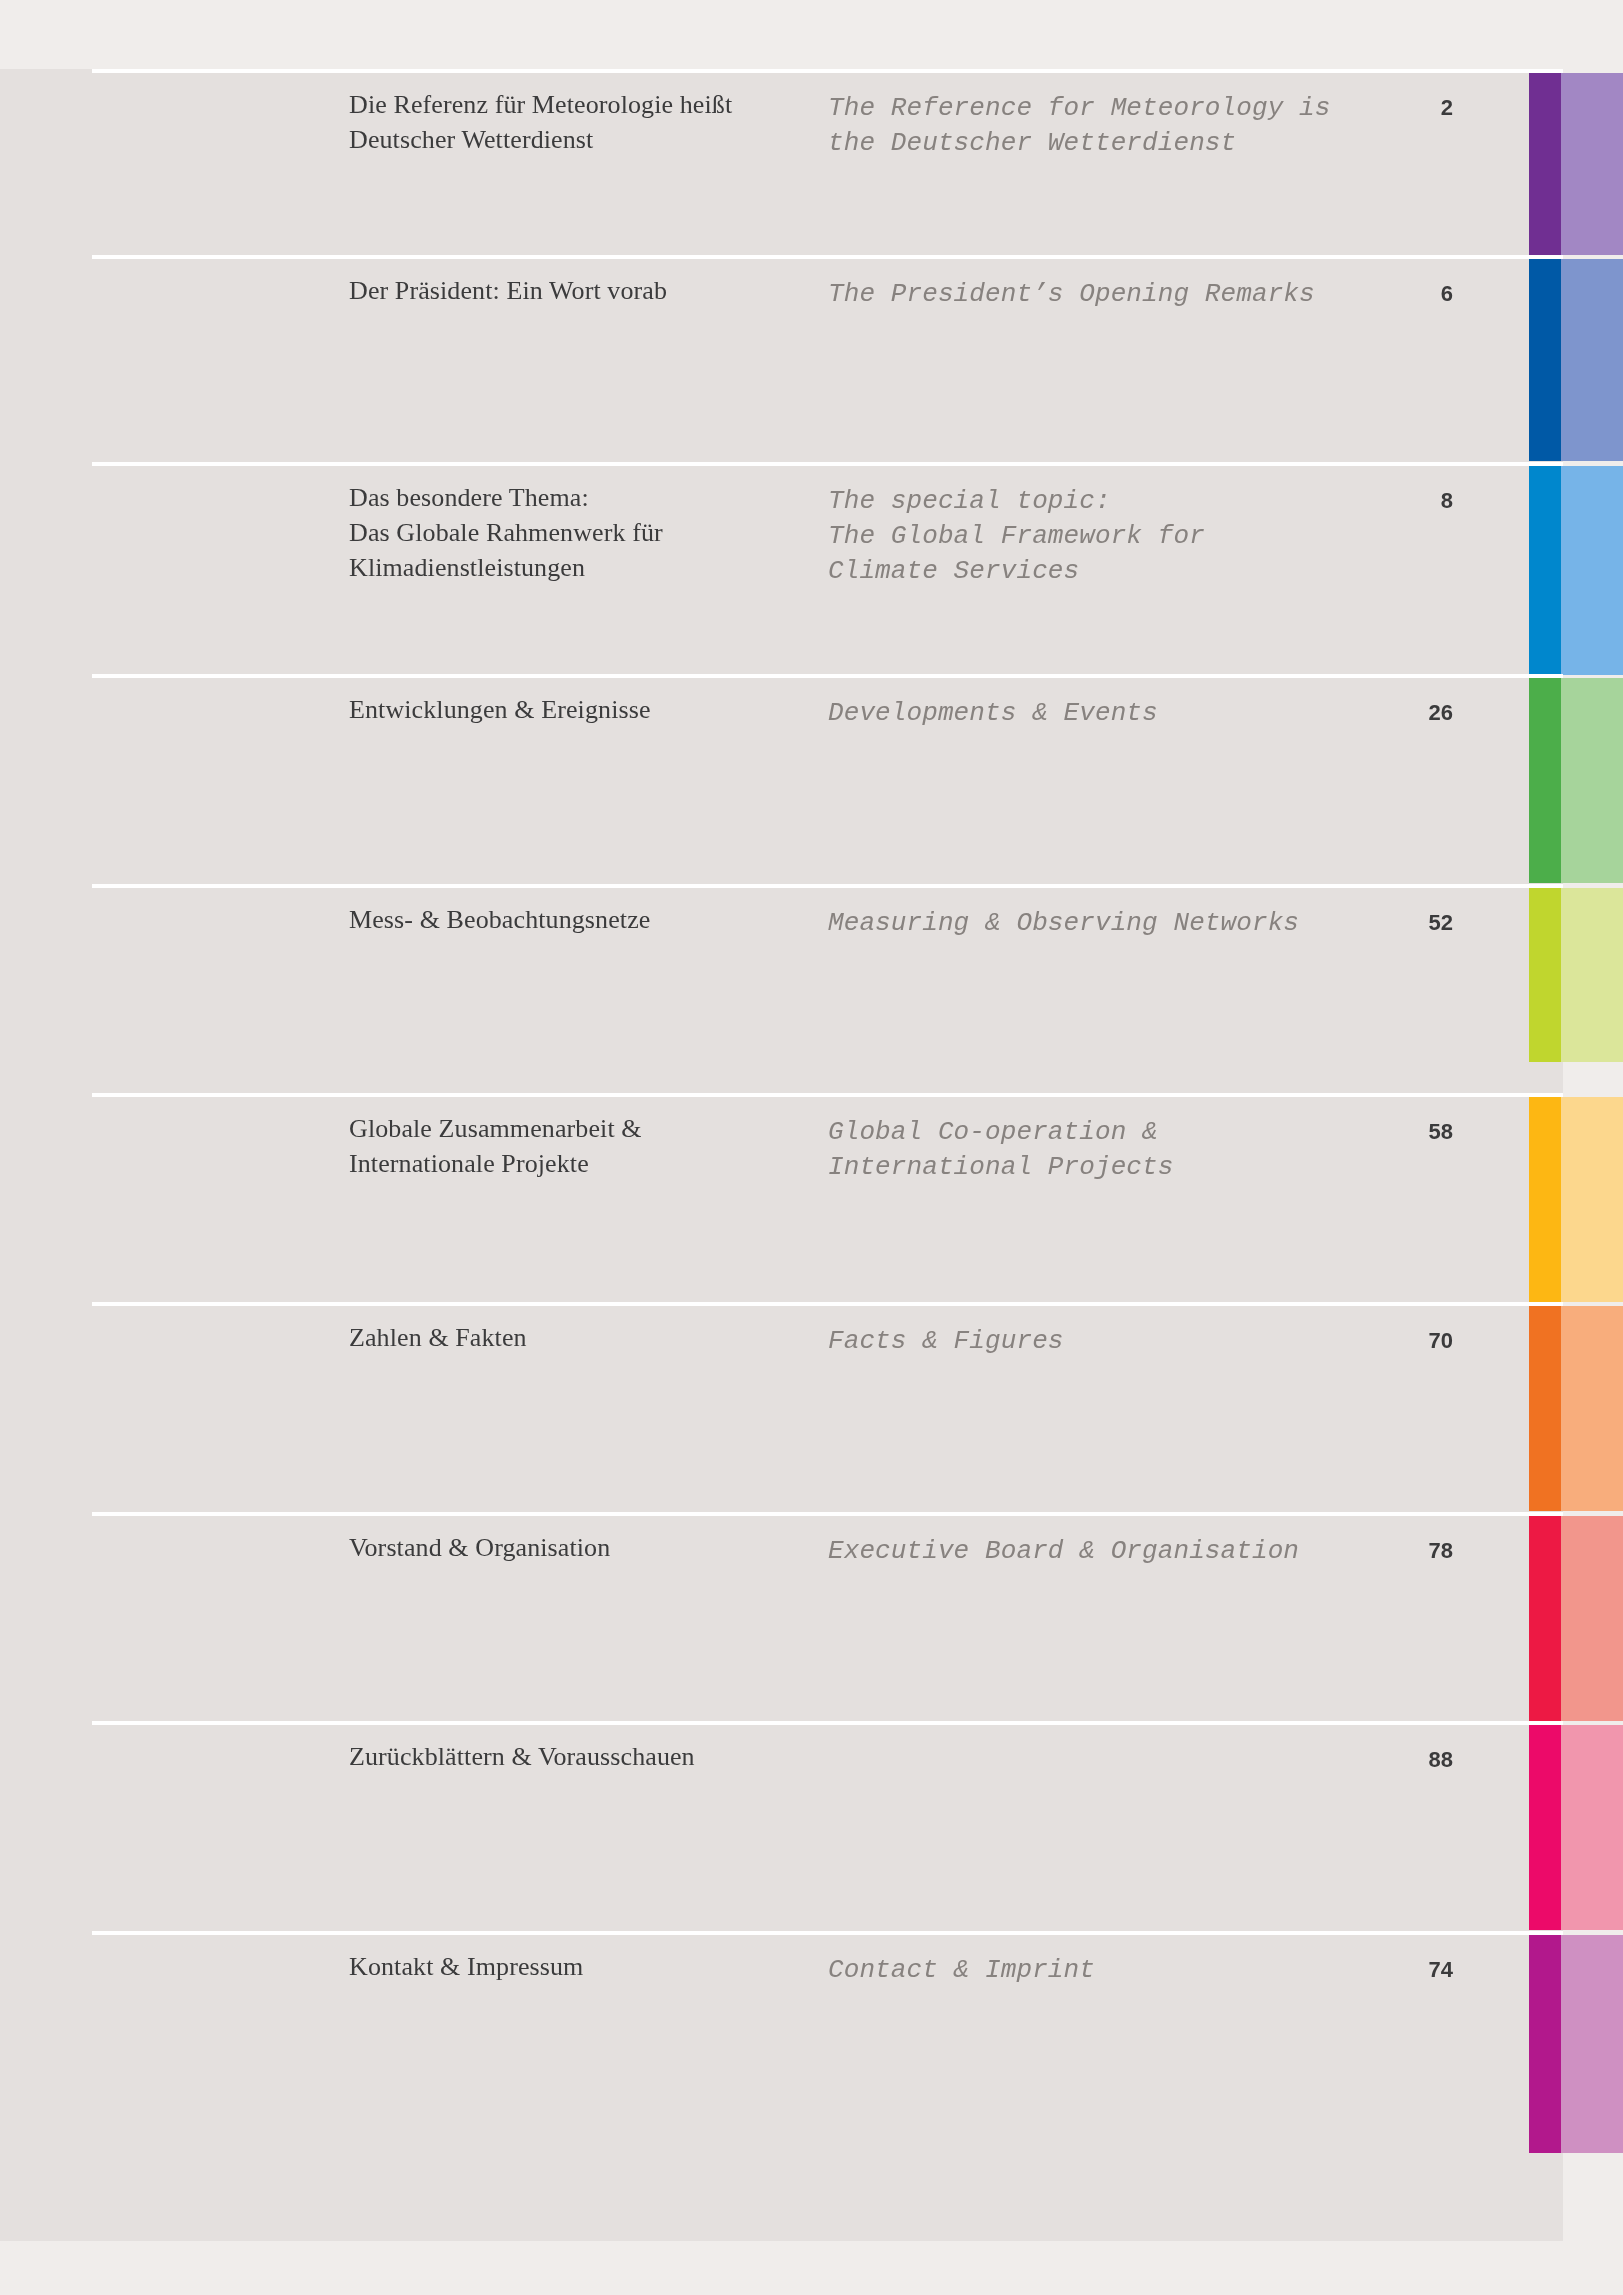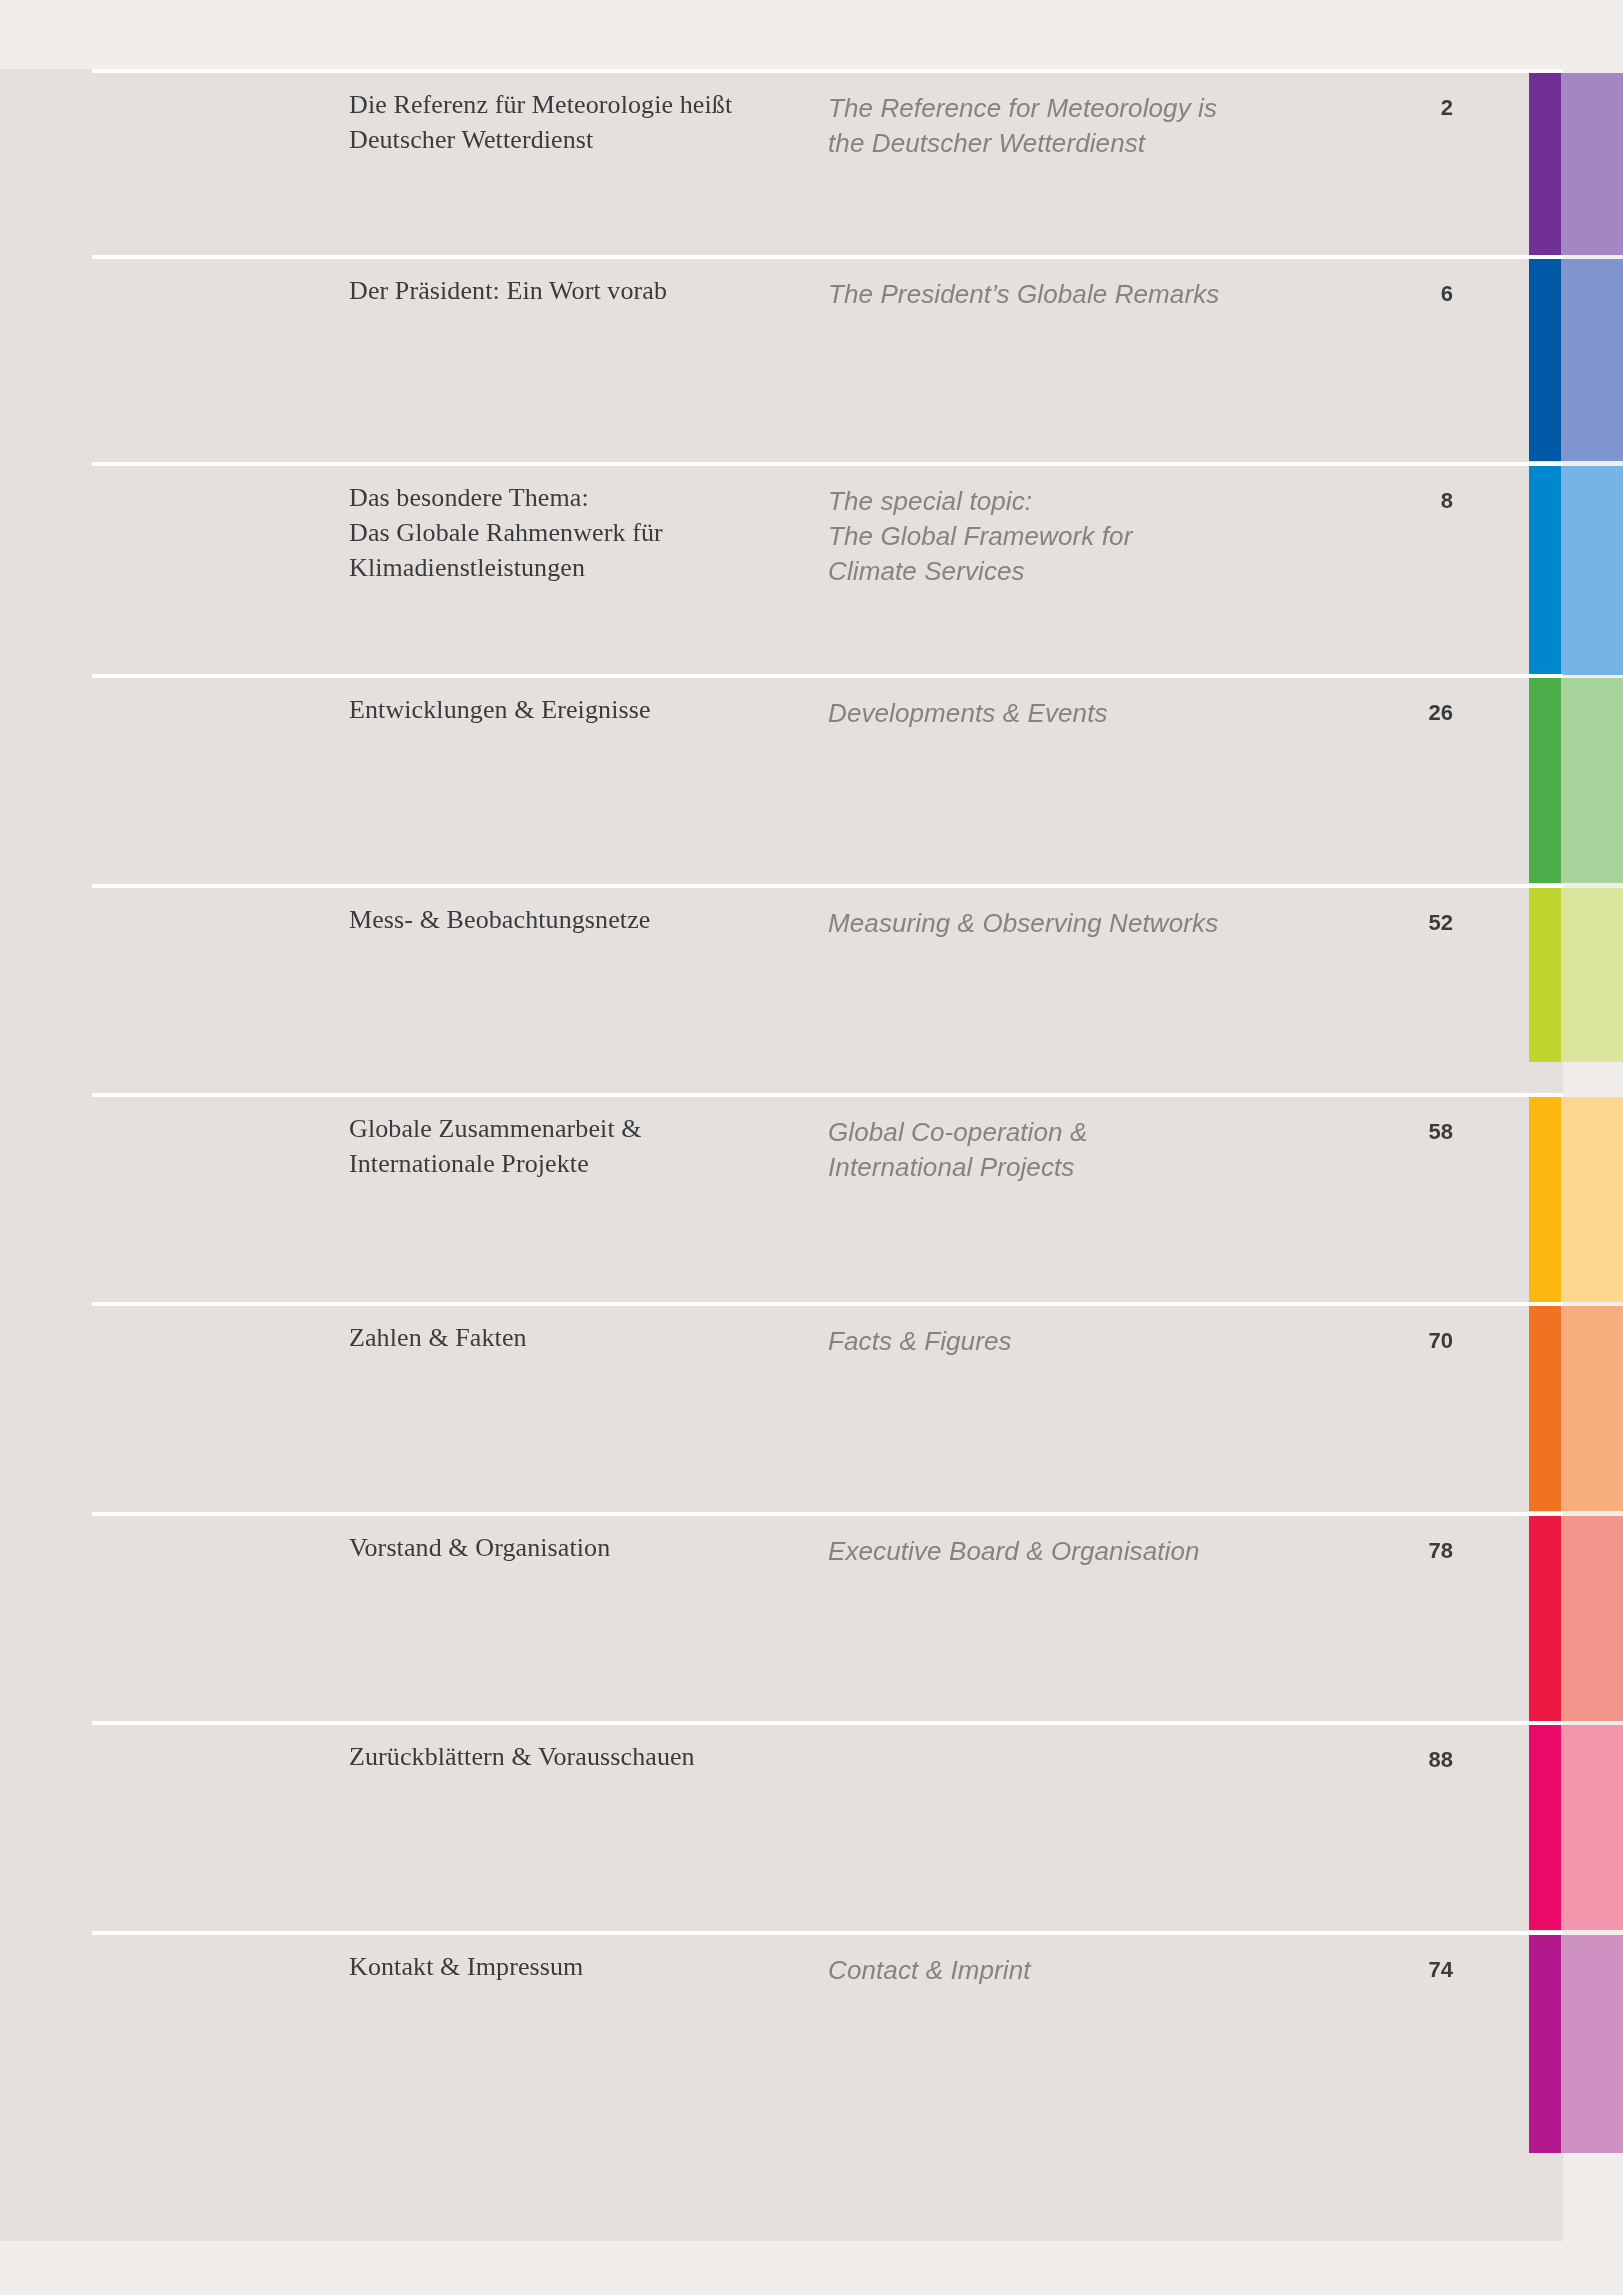--- a/index.html
+++ b/index.html
@@ -74,21 +74,21 @@
 
   .title-en {
     position: absolute;
     left: 828px;
     top: 18.3px;
     width: 523px;
     font-size: 26px;
     line-height: 35px;
     color: #87827f;
     font-style: italic;
-    font-family: Liberation Sans, sans-serif;
+    font-family: Liberation Mono, monospace;
     letter-spacing: 0.1px;
     white-space: pre-line;
   }
 
   .page-num {
     position: absolute;
     left: 1322px;
     top: 20px;
     width: 131px;
     text-align: right;
@@ -134,21 +134,21 @@
         <div class="swatch">
           <div class="dark" style="background: rgb(112, 47, 146);"></div>
           <div class="light" style="background: rgb(162, 135, 196);"></div>
         </div>
       </div>
     </div>
     <div class="toc-row" style="top: 186px; height: 206px;">
       <div class="row-rule"></div>
       <div class="row-body">
         <div class="title-de">Der Präsident: Ein Wort vorab</div>
-        <div class="title-en">The President’s Globale Remarks</div>
+        <div class="title-en">The President’s Opening Remarks</div>
         <div class="page-num">6</div>
         <div class="swatch">
           <div class="dark" style="background: rgb(0, 89, 166);"></div>
           <div class="light" style="background: rgb(126, 149, 205);"></div>
         </div>
       </div>
     </div>
     <div class="toc-row" style="top: 393px; height: 213px;">
       <div class="row-rule"></div>
       <div class="row-body">

